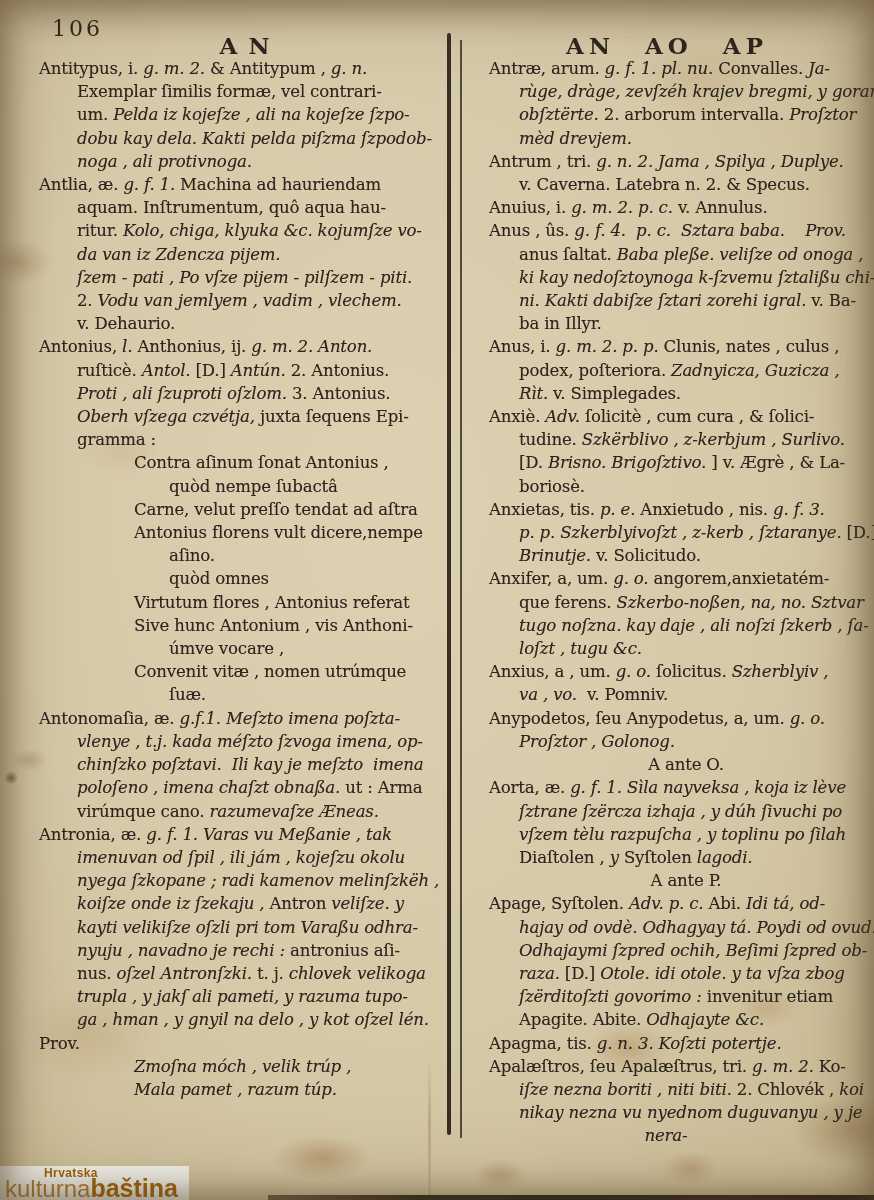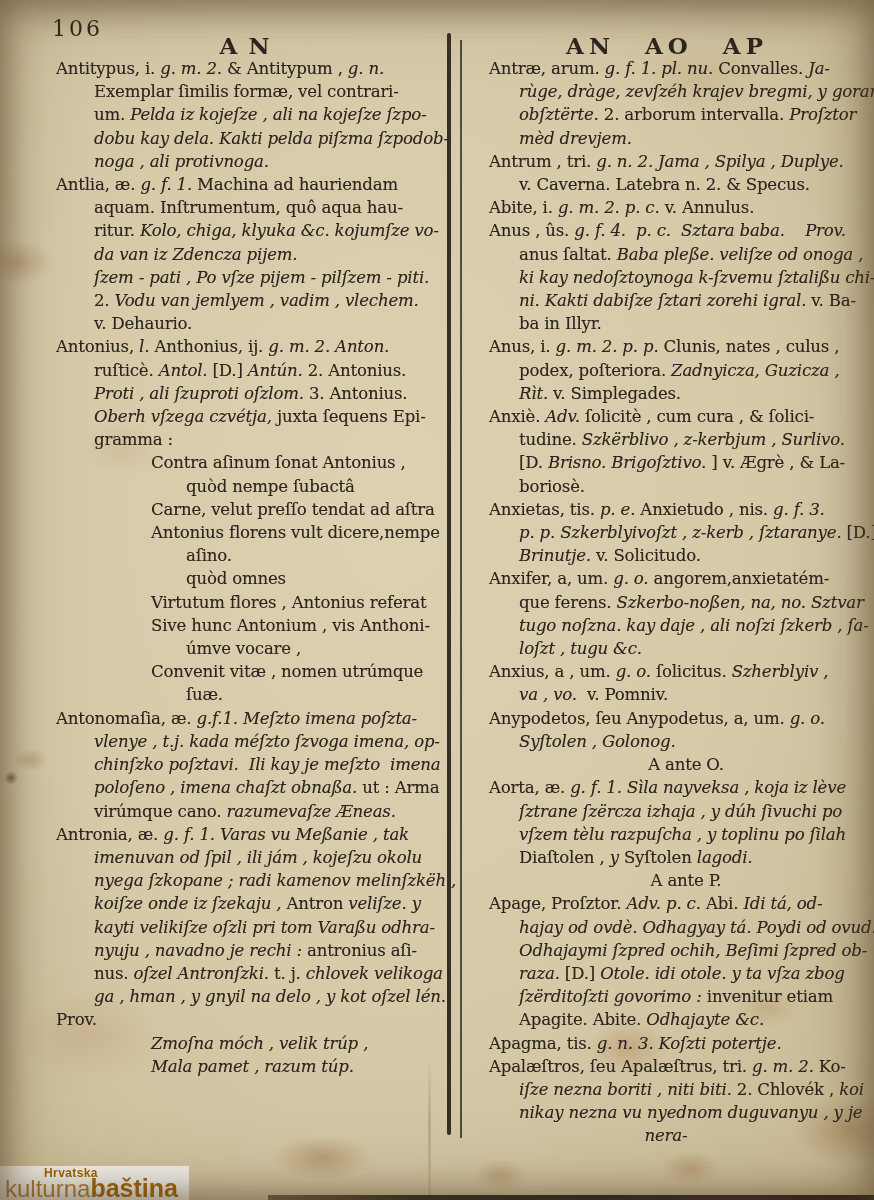--- a/index.html
+++ b/index.html
@@ -33,21 +33,21 @@
   .pageno{position:absolute;left:52px;top:16px;font-size:22px;letter-spacing:3px;}
   .hdr{position:absolute;top:32px;font-size:23px;font-weight:bold;text-align:center;}
   .hdrL{left:55px;width:390px;letter-spacing:11px;}
   .hdrR{left:472px;width:390px;letter-spacing:5px;word-spacing:17px;}
   .divider-thick{position:absolute;left:447px;top:33px;width:3.5px;height:1102px;
     background:rgba(30,25,19,.88);border-radius:2px;}
   .divider-thin{position:absolute;left:460px;top:40px;width:1.5px;height:1098px;
     background:rgba(30,25,19,.72);}
   .col{position:absolute;top:57px;width:394px;font-size:16.5px;line-height:23.2px;
     letter-spacing:-0.15px;text-shadow:.2px .2px 0 rgba(40,32,24,.35);}
-  .col-left{left:56px;}
+  .col-left{left:39px;}
   .col-right{left:489px;}
   .line{white-space:pre;}
   .l1{padding-left:38px;}
   .col-right .l1{padding-left:30px;}
   .l2{padding-left:95px;}
   .l3{padding-left:130px;}
   .lc{text-align:center;}
   .lr{text-align:center;padding-right:40px;}
   .i{font-style:italic;}
   .crease{position:absolute;left:428px;top:1056px;width:3px;height:144px;
@@ -121,41 +121,42 @@
         <div class="line l1"><span class="r">virúmque cano. </span><span class="i">razumevaſze Æneas.</span></div>
       </div>
       <div>
         <div class="line l0"><span class="r">Antronia, æ. </span><span class="i">g. f. 1. Varas vu Meßanie , tak</span></div>
         <div class="line l1"><span class="i">imenuvan od ſpil , ili jám , kojeſzu okolu</span></div>
         <div class="line l1"><span class="i">nyega ſzkopane ; radi kamenov melinſzkëh ,</span></div>
         <div class="line l1"><span class="i">koiſze onde iz ſzekaju , </span><span class="r">Antron </span><span class="i">veliſze. y</span></div>
         <div class="line l1"><span class="i">kayti velikiſze oſzli pri tom Varaßu odhra-</span></div>
         <div class="line l1"><span class="i">nyuju , navadno je rechi : </span><span class="r">antronius aſi-</span></div>
         <div class="line l1"><span class="r">nus. </span><span class="i">oſzel Antronſzki. </span><span class="r">t. j. </span><span class="i">chlovek velikoga</span></div>
+        <div class="line l1"><span class="i">trupla , y jakſ ali pameti, y razuma tupo-</span></div>
         <div class="line l1"><span class="i">ga , hman , y gnyil na delo , y kot oſzel lén.</span></div>
         <div class="line l0"><span class="r">Prov.</span></div>
       </div>
       <div>
         <div class="line l2"><span class="i">Zmoſna móch , velik trúp ,</span></div>
         <div class="line l2"><span class="i">Mala pamet , razum túp.</span></div>
       </div>
     </div>
   <div class="col col-right" id="col-right">
       <div>
         <div class="line l0"><span class="r">Antræ, arum. </span><span class="i">g. f. 1. pl. nu. </span><span class="r">Convalles. </span><span class="i">Ja-</span></div>
         <div class="line l1"><span class="i">rùge, dràge, zevſzéh krajev bregmi, y gorami</span></div>
         <div class="line l1"><span class="i">obſztërte. </span><span class="r">2. arborum intervalla. </span><span class="i">Proſztor</span></div>
         <div class="line l1"><span class="i">mèd drevjem.</span></div>
       </div>
       <div>
         <div class="line l0"><span class="r">Antrum , tri. </span><span class="i">g. n. 2. Jama , Spilya , Duplye.</span></div>
         <div class="line l1"><span class="r">v. Caverna. Latebra n. 2. &amp; Specus.</span></div>
       </div>
       <div>
-        <div class="line l0"><span class="r">Abite, i. </span><span class="i">g. m. 2. p. c. </span><span class="r">v. Annulus.</span></div>
+        <div class="line l0"><span class="r">Anuius, i. </span><span class="i">g. m. 2. p. c. </span><span class="r">v. Annulus.</span></div>
       </div>
       <div>
         <div class="line l0"><span class="r">Anus , ûs. </span><span class="i">g. f. 4.  p. c.  Sztara baba.    Prov.</span></div>
         <div class="line l1"><span class="r">anus ſaltat. </span><span class="i">Baba pleße. veliſze od onoga ,</span></div>
         <div class="line l1"><span class="i">ki kay nedoſztoynoga k-ſzvemu ſztalißu chi-</span></div>
         <div class="line l1"><span class="i">ni. Kakti dabiſze ſztari zorehi igral. </span><span class="r">v. Ba-</span></div>
         <div class="line l1"><span class="r">ba in Illyr.</span></div>
       </div>
       <div>
         <div class="line l0"><span class="r">Anus, i. </span><span class="i">g. m. 2. p. p. </span><span class="r">Clunis, nates , culus ,</span></div>
@@ -178,36 +179,36 @@
         <div class="line l1"><span class="r">que ferens. </span><span class="i">Szkerbo-noßen, na, no. Sztvar</span></div>
         <div class="line l1"><span class="i">tugo noſzna. kay daje , ali noſzi ſzkerb , ſa-</span></div>
         <div class="line l1"><span class="i">loſzt , tugu &amp;c.</span></div>
       </div>
       <div>
         <div class="line l0"><span class="r">Anxius, a , um. </span><span class="i">g. o. </span><span class="r">ſolicitus. </span><span class="i">Szherblyiv ,</span></div>
         <div class="line l1"><span class="i">va , vo. </span><span class="r"> v. Pomniv.</span></div>
       </div>
       <div>
         <div class="line l0"><span class="r">Anypodetos, ſeu Anypodetus, a, um. </span><span class="i">g. o.</span></div>
-        <div class="line l1"><span class="i">Syſtolen , Golonog.</span></div>
+        <div class="line l1"><span class="i">Proſztor , Golonog.</span></div>
       </div>
       <div>
         <div class="line lc"><span class="r">A ante O.</span></div>
       </div>
       <div>
         <div class="line l0"><span class="r">Aorta, æ. </span><span class="i">g. f. 1. Sìla nayveksa , koja iz lève</span></div>
         <div class="line l1"><span class="i">ſztrane ſzërcza izhaja , y dúh ſivuchi po</span></div>
         <div class="line l1"><span class="i">vſzem tèlu razpuſcha , y toplinu po ſilah</span></div>
         <div class="line l1"><span class="r">Diaſtolen , </span><span class="i">y </span><span class="r">Syſtolen </span><span class="i">lagodi.</span></div>
       </div>
       <div>
         <div class="line lc"><span class="r">A ante P.</span></div>
       </div>
       <div>
-        <div class="line l0"><span class="r">Apage, Proſztor. </span><span class="i">Adv. p. c. </span><span class="r">Abi. </span><span class="i">Idi tá, od-</span></div>
+        <div class="line l0"><span class="r">Apage, Syſtolen. </span><span class="i">Adv. p. c. </span><span class="r">Abi. </span><span class="i">Idi tá, od-</span></div>
         <div class="line l1"><span class="i">hajay od ovdè. Odhagyay tá. Poydi od ovud.</span></div>
         <div class="line l1"><span class="i">Odhajaymi ſzpred ochih, Beſimi ſzpred ob-</span></div>
         <div class="line l1"><span class="i">raza. </span><span class="r">[D.] </span><span class="i">Otole. idi otole. y ta vſza zbog</span></div>
         <div class="line l1"><span class="i">ſzërditoſzti govorimo : </span><span class="r">invenitur etiam</span></div>
         <div class="line l1"><span class="r">Apagite. Abite. </span><span class="i">Odhajayte &amp;c.</span></div>
       </div>
       <div>
         <div class="line l0"><span class="r">Apagma, tis. </span><span class="i">g. n. 3. Koſzti potertje.</span></div>
       </div>
       <div>

